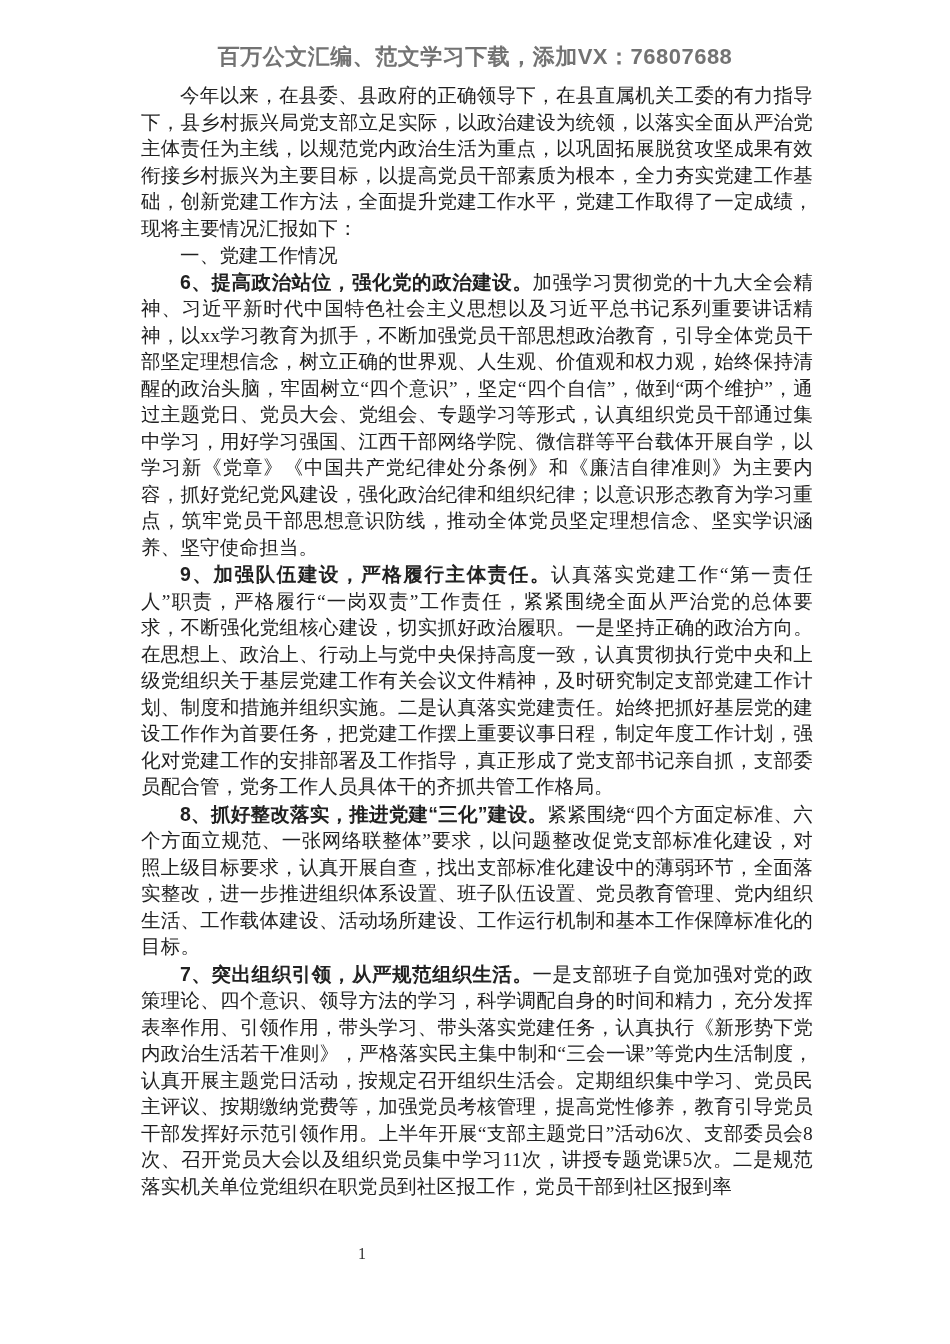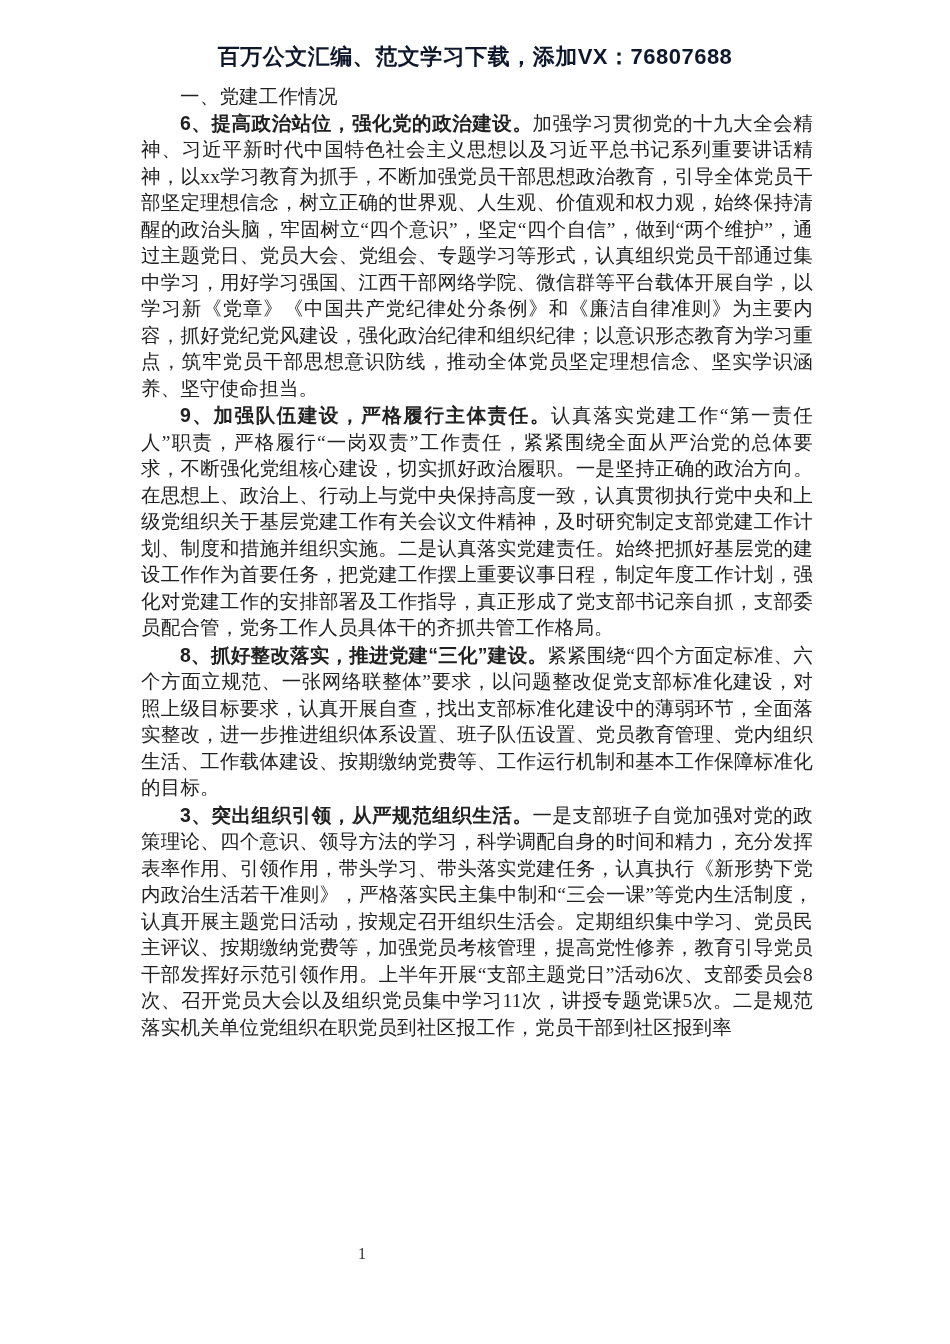--- a/index.html
+++ b/index.html
@@ -60,32 +60,33 @@
     text-align: center;
     font-size: 16px;
     color: #333333;
   }
 </style>
 </head>
 <body>
 
 <div class="page">
 
-  <div class="banner" style="color: #0f172a;">百万公文汇编、范文学习下载，添加VX：76807688</div>
+  <div class="banner" style="color: #737373;">百万公文汇编、范文学习下载，添加VX：76807688</div>
 
   <div class="content">
 
+    <p>今年以来，在县委、县政府的正确领导下，在县直属机关工委的有力指导下，县乡村振兴局党支部立足实际，以政治建设为统领，以落实全面从严治党主体责任为主线，以规范党内政治生活为重点，以巩固拓展脱贫攻坚成果有效衔接乡村振兴为主要目标，以提高党员干部素质为根本，全力夯实党建工作基础，创新党建工作方法，全面提升党建工作水平，党建工作取得了一定成绩，现将主要情况汇报如下：</p>
 
     <p class="heading">一、党建工作情况</p>
 
     <p><span class="lead">6、提高政治站位，强化党的政治建设。</span><span>加强学习贯彻党的十九大全会精神、习近平新时代中国特色社会主义思想以及习近平总书记系列重要讲话精神，以xx学习教育为抓手，不断加强党员干部思想政治教育，引导全体党员干部坚定理想信念，树立正确的世界观、人生观、价值观和权力观，始终保持清醒的政治头脑，牢固树立“四个意识”，坚定“四个自信”，做到“两个维护”，通过主题党日、党员大会、党组会、专题学习等形式，认真组织党员干部通过集中学习，用好学习强国、江西干部网络学院、微信群等平台载体开展自学，以学习新《党章》《中国共产党纪律处分条例》和《廉洁自律准则》为主要内容，抓好党纪党风建设，强化政治纪律和组织纪律；以意识形态教育为学习重点，筑牢党员干部思想意识防线，推动全体党员坚定理想信念、坚实学识涵养、坚守使命担当。</span></p>
 
     <p><span class="lead">9、加强队伍建设，严格履行主体责任。</span><span>认真落实党建工作“第一责任人”职责，严格履行“一岗双责”工作责任，紧紧围绕全面从严治党的总体要求，不断强化党组核心建设，切实抓好政治履职。一是坚持正确的政治方向。在思想上、政治上、行动上与党中央保持高度一致，认真贯彻执行党中央和上级党组织关于基层党建工作有关会议文件精神，及时研究制定支部党建工作计划、制度和措施并组织实施。二是认真落实党建责任。始终把抓好基层党的建设工作作为首要任务，把党建工作摆上重要议事日程，制定年度工作计划，强化对党建工作的安排部署及工作指导，真正形成了党支部书记亲自抓，支部委员配合管，党务工作人员具体干的齐抓共管工作格局。</span></p>
 
-    <p><span class="lead">8、抓好整改落实，推进党建“三化”建设。</span><span>紧紧围绕“四个方面定标准、六个方面立规范、一张网络联整体”要求，以问题整改促党支部标准化建设，对照上级目标要求，认真开展自查，找出支部标准化建设中的薄弱环节，全面落实整改，进一步推进组织体系设置、班子队伍设置、党员教育管理、党内组织生活、工作载体建设、按期缴纳党费等、工作运行机制和基本工作保障标准化的目标。</span></p>
+    <p><span class="lead">8、抓好整改落实，推进党建“三化”建设。</span><span>紧紧围绕“四个方面定标准、六个方面立规范、一张网络联整体”要求，以问题整改促党支部标准化建设，对照上级目标要求，认真开展自查，找出支部标准化建设中的薄弱环节，全面落实整改，进一步推进组织体系设置、班子队伍设置、党员教育管理、党内组织生活、工作载体建设、活动场所建设、工作运行机制和基本工作保障标准化的目标。</span></p>
 
-    <p><span class="lead">3、突出组织引领，从严规范组织生活。</span><span>一是支部班子自觉加强对党的政策理论、四个意识、领导方法的学习，科学调配自身的时间和精力，充分发挥表率作用、引领作用，带头学习、带头落实党建任务，认真执行《新形势下党内政治生活若干准则》，严格落实民主集中制和“三会一课”等党内生活制度，认真开展主题党日活动，按规定召开组织生活会。定期组织集中学习、党员民主评议、按期缴纳党费等，加强党员考核管理，提高党性修养，教育引导党员干部发挥好示范引领作用。上半年开展“支部主题党日”活动6次、支部委员会8次、召开党员大会以及组织党员集中学习11次，讲授专题党课5次。二是规范落实机关单位党组织在职党员到社区报工作，党员干部到社区报到率</span></p>
+    <p><span class="lead">7、突出组织引领，从严规范组织生活。</span><span>一是支部班子自觉加强对党的政策理论、四个意识、领导方法的学习，科学调配自身的时间和精力，充分发挥表率作用、引领作用，带头学习、带头落实党建任务，认真执行《新形势下党内政治生活若干准则》，严格落实民主集中制和“三会一课”等党内生活制度，认真开展主题党日活动，按规定召开组织生活会。定期组织集中学习、党员民主评议、按期缴纳党费等，加强党员考核管理，提高党性修养，教育引导党员干部发挥好示范引领作用。上半年开展“支部主题党日”活动6次、支部委员会8次、召开党员大会以及组织党员集中学习11次，讲授专题党课5次。二是规范落实机关单位党组织在职党员到社区报工作，党员干部到社区报到率</span></p>
 
   </div>
 
   <div class="page-num">1</div>
 
 </div>
 
 </body></html>

